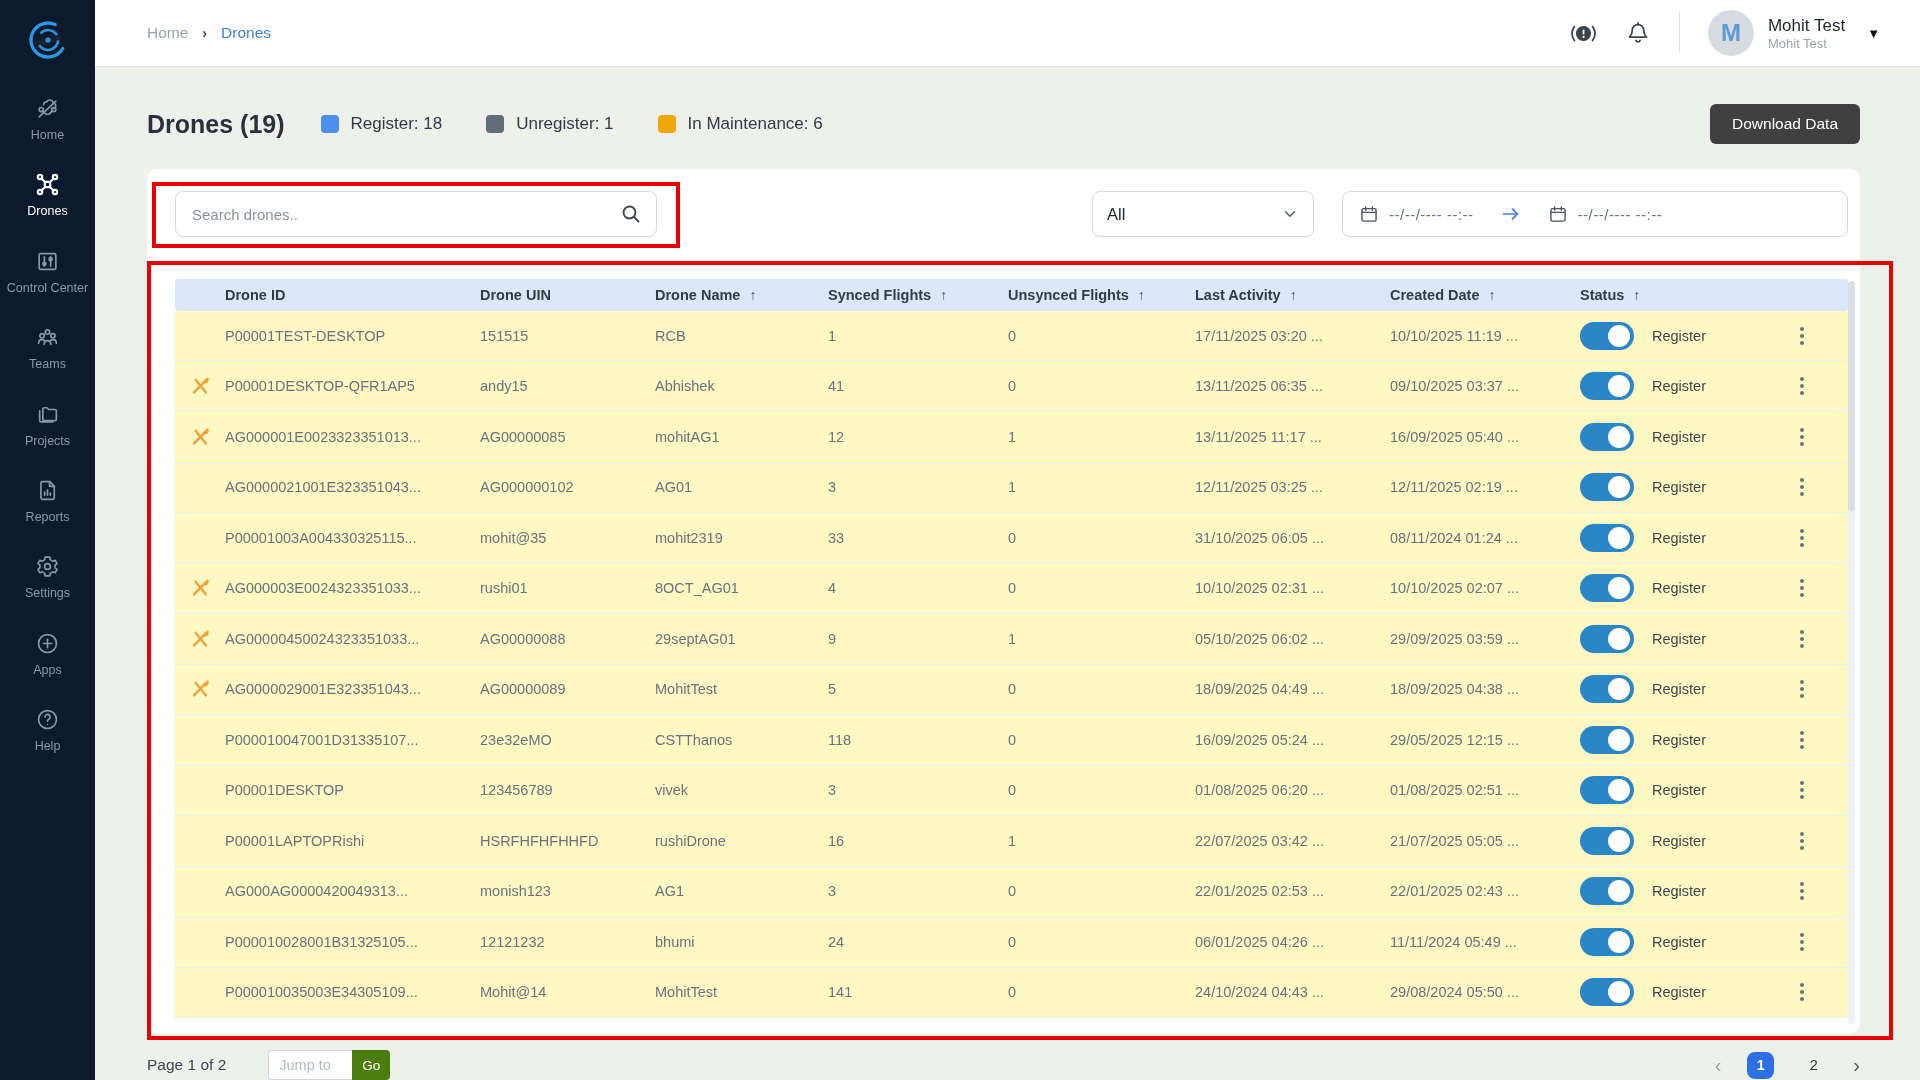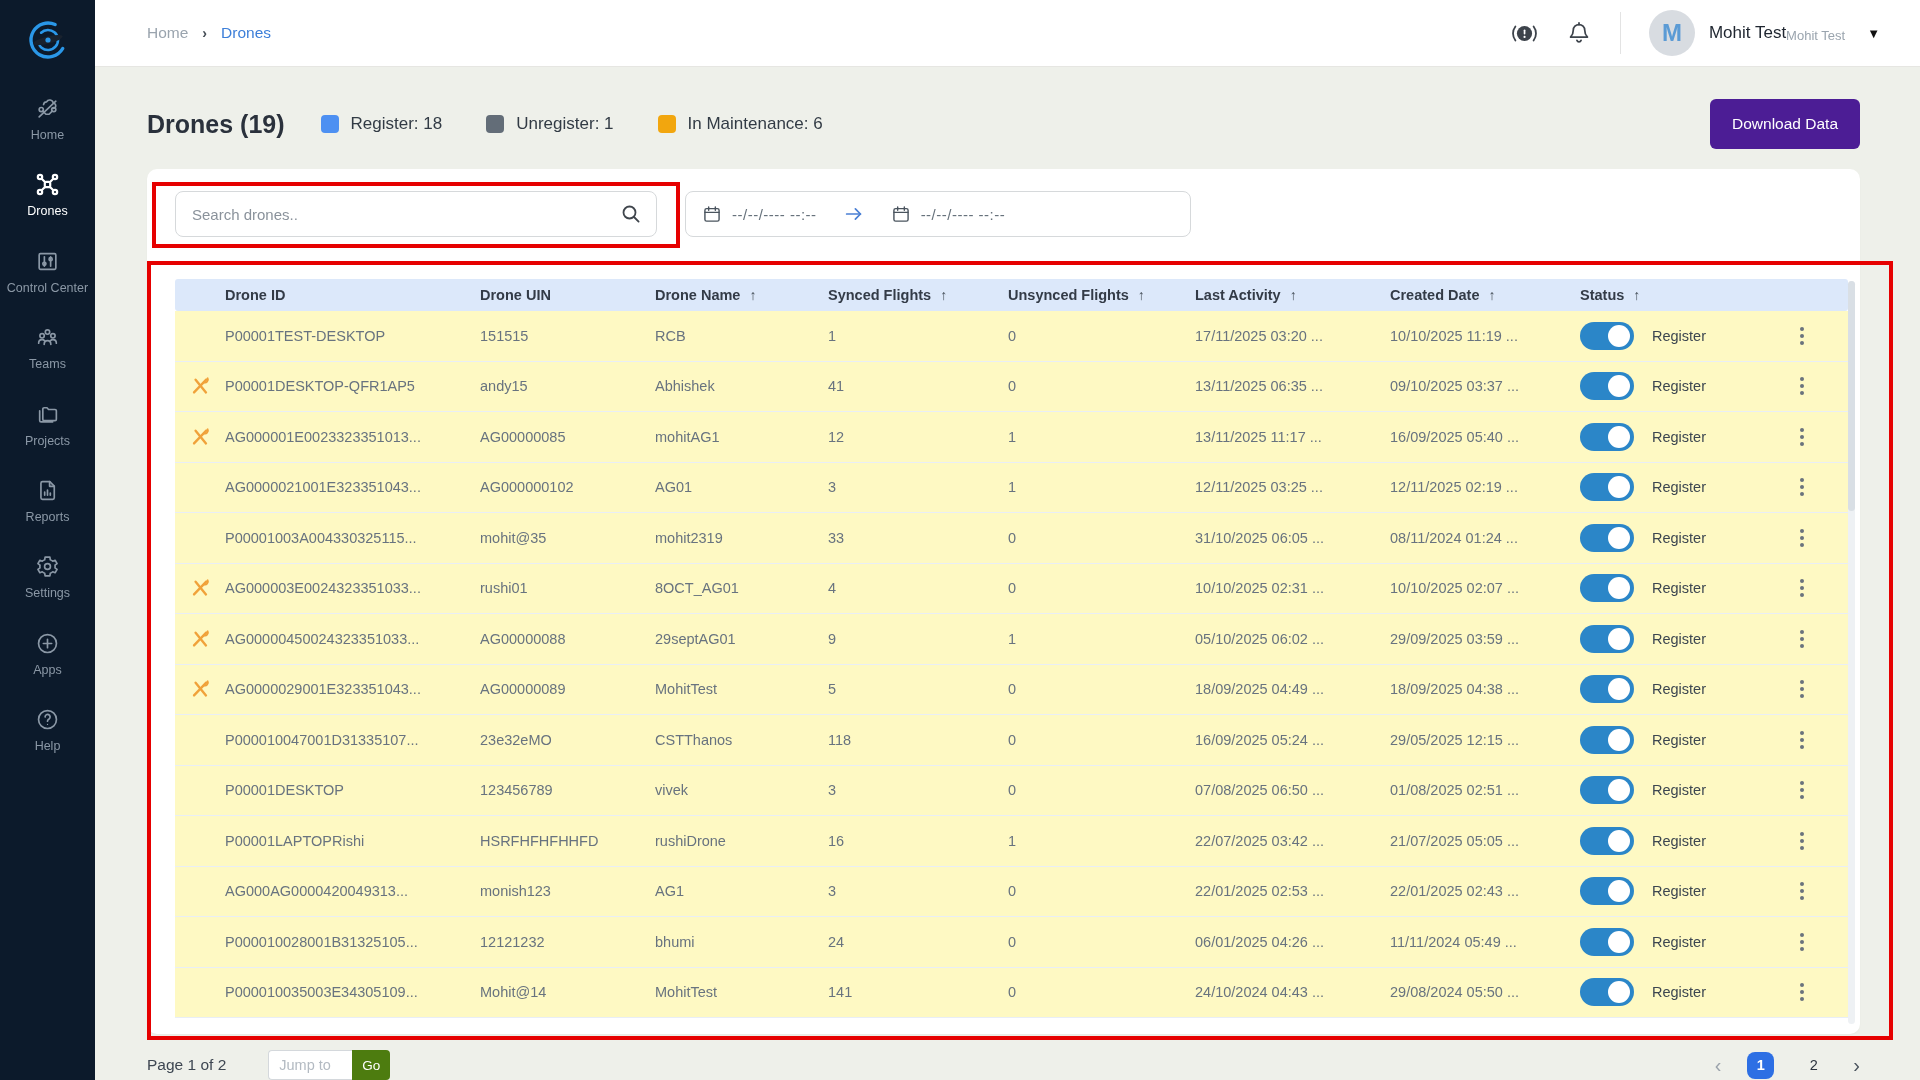--- a/index.html
+++ b/index.html
@@ -21,34 +21,34 @@
   .topbar { height:68px; background:#ffffff; border-bottom:1px solid #e6e6e2; display:flex; align-items:center; padding:0 40px 0 52px; }
   .breadcrumb { display:flex; align-items:center; gap:14px; font-size:15.5px; }
   .crumb-home { color:#9aa4ae; cursor:pointer; }
   .crumb-sep { color:#444c55; font-size:14px; font-weight:bold; }
   .crumb-current { color:#3d7fd9; cursor:pointer; }
   .topbar-right { margin-left:auto; display:flex; align-items:center; gap:28px; }
   .icon-btn { background:none; border:none; cursor:pointer; display:flex; align-items:center; }
   .topbar-divider { width:1px; height:42px; background:#e3e3e3; }
   .user-chip { display:flex; align-items:center; gap:14px; cursor:pointer; }
   .avatar { width:46px; height:46px; border-radius:50%; background:#d8dce1; color:#5b9bd5; font-size:24px; font-weight:bold; display:flex; align-items:center; justify-content:center; }
-  .user-names { display:flex; flex-direction:row;align-items:flex-end; }
+  .user-names { display:flex; flex-direction:column; }
   .user-name { font-size:17px; color:#1f2630; }
   .user-sub { font-size:13px; color:#9aa4ae; }
   .caret { font-size:13px; color:#111; margin-left:8px; }
 
   .content { padding:0 60px 0 52px; }
 
   
   .title-row { margin-top:34px; height:46px; display:flex; align-items:center; }
   .page-title { font-size:25px; font-weight:bold; color:#2a313c; }
   .legend { display:flex; align-items:center; gap:44px; margin-left:36px; }
   .legend-item { display:flex; align-items:center; gap:12px; font-size:17px; color:#323b45; }
   .legend-swatch { width:18px; height:18px; border-radius:4px; }
-  .download-btn { margin-left:auto; height:50px; padding:0 22px; background:#4c1d95; color:#fff; font-size:15.5px; border:none; border-radius:6px; cursor:pointer; font-family:"Liberation Sans", sans-serif; }
+  .download-btn { margin-left:auto; height:40px; padding:0 22px; background:#404040; color:#fff; font-size:15.5px; border:none; border-radius:6px; cursor:pointer; font-family:"Liberation Sans", sans-serif; }
 
   
   .card { position:relative; margin-top:22px; background:#ffffff; border-radius:10px; padding:22px 12px 8px 28px; height:865px; box-shadow:0 1px 2px rgba(0,0,0,0.03); }
 
   .filter-row { display:flex; align-items:center; }
   .search-wrap { position:relative; width:482px; }
   .search-input { width:100%; height:46px; border:1px solid #d6d9db; border-radius:8px; padding:0 46px 0 16px; font-size:15px; color:#333; background:#fff; font-family:"Liberation Sans", sans-serif; }
   .search-input::placeholder { color:#8a929b; }
   .search-icon { position:absolute; right:14px; top:11px; width:24px; height:24px; cursor:pointer; }
 
@@ -278,20 +278,28 @@
         <div class="search-wrap">
           <input class="search-input" type="text" placeholder="Search drones.." style="">
           <span class="search-icon">
             <svg viewBox="0 0 24 24" fill="none" stroke="#3f454c" stroke-width="1.8" stroke-linecap="round">
               <circle cx="10.5" cy="10.5" r="6"></circle>
               <path d="M15 15l4.6 4.6"></path>
             </svg>
           </span>
         </div>
 
+        <div class="dropdown">
+          <span class="dropdown-value">All</span>
+          <span class="dropdown-chevron">
+            <svg viewBox="0 0 24 24" fill="none" stroke="#55606a" stroke-width="2" stroke-linecap="round" stroke-linejoin="round">
+                <path d="M6 9l6 6 6-6"></path>
+              </svg>
+          </span>
+        </div>
 
         <div class="date-range">
           <div class="date-group">
             <span class="cal-icon">
               <svg viewBox="0 0 24 24" fill="none" stroke="#4a545e" stroke-width="1.7" stroke-linecap="round">
                   <rect x="3.5" y="5.5" width="17" height="15" rx="2"></rect>
                   <path d="M3.5 10h17M8 3.5v4M16 3.5v4"></path>
                 </svg>
             </span>
             <span class="date-text">--/--/---- --:--</span>
@@ -597,21 +605,21 @@
                 </div>
               </div>
             </div>
             <div class="tr">
               <div class="td maint-cell"></div>
               <div class="td">P00001DESKTOP</div>
               <div class="td">123456789</div>
               <div class="td">vivek</div>
               <div class="td center">3</div>
               <div class="td center">0</div>
-              <div class="td">07/08/2025 06:50 ...</div>
+              <div class="td">01/08/2025 06:20 ...</div>
               <div class="td">01/08/2025 02:51 ...</div>
               <div class="td status-cell">
                 <div class="toggle">
                   <div class="knob"></div>
                 </div>
                 <span class="status-label">Register</span>
               </div>
               <div class="td center">
                 <div class="kebab">
                   <i></i>

